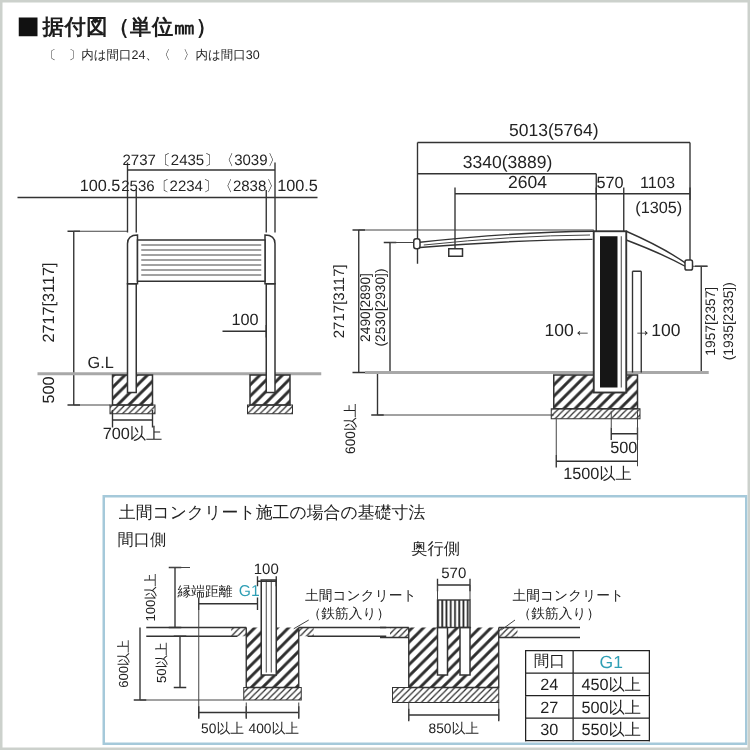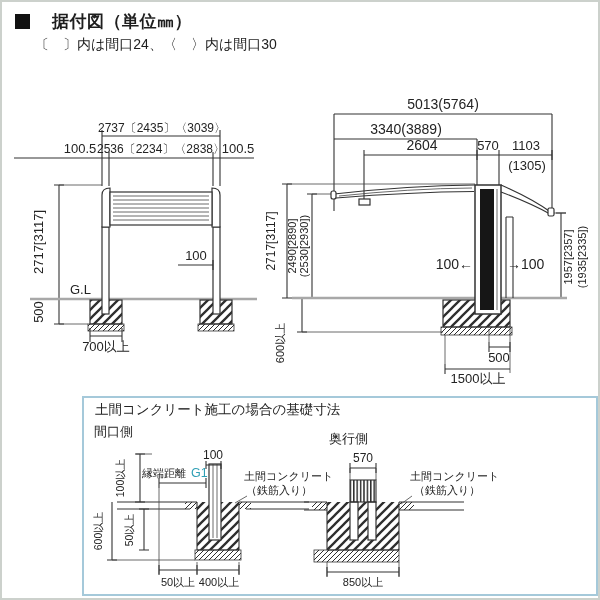--- a/index.html
+++ b/index.html
@@ -1,25 +1,25 @@
 <!DOCTYPE html>
 <html><head>
 <meta charset="utf-8">
 <style>
   html,body{margin:0;padding:0;background:#fff;}
   #page{position:relative;width:600px;height:600px;background:#ffffff;
         border:2px solid #ccd1cc;box-sizing:border-box;overflow:hidden;
         font-family:"Liberation Sans",sans-serif;color:#1e1e1e;}
   
   #hdr{position:absolute;left:13px;top:8px;}
-  .title-row{display:flex;align-items:center;gap:22px;}
+  .title-row{display:flex;align-items:center;gap:4px;}
   .blk-sq{width:15px;height:15px;background:#111;}
   .ttl{font-size:17px;font-weight:bold;letter-spacing:0.5px;}
   .sub{font-size:14px;margin:5px 0 0 20px;}
-  .note{font-size:14px;margin:2px 0 0 20px;line-height:19px;}
+  .note{font-size:10px;margin:2px 0 0 20px;line-height:19px;}
   
   svg{position:absolute;left:0;top:0;}
   .ln{stroke:#333;fill:none;stroke-width:1.1;}
   .thin{stroke:#444;fill:none;stroke-width:0.8;}
   .gl{stroke:#a8a8a8;fill:none;stroke-width:2.4;}
   .wht{fill:#fff;stroke:#333;stroke-width:1.2;}
   .hatchbox{fill:url(#h45);stroke:#333;stroke-width:1.2;}
   .finebox{fill:url(#fine);stroke:#333;stroke-width:0.8;}
   .vlbox{fill:url(#vl);stroke:#333;stroke-width:1.1;}
   text{fill:#232323;font-family:"Liberation Sans",sans-serif;}
@@ -255,14 +255,34 @@
         <text class="mid f12" x="361" y="460">570</text>
         <text class="f11" x="408" y="478">土間コンクリート</text>
         <text class="f11" x="412" y="492">（鉄筋入り）</text>
         <text class="mid f11" x="361" y="584">850以上</text>
       </g>
     </g>
   </svg>
 
   <div id="fbox"></div>
 
+  <table id="g1t">
+    <tbody>
+        <tr>
+      <td class="c1 hd1">間口</td>
+      <td class="c2 hd2">G1</td>
+    </tr>
+    <tr>
+      <td class="c1">24</td>
+      <td class="c2">450以上</td>
+    </tr>
+    <tr>
+      <td class="c1">27</td>
+      <td class="c2">500以上</td>
+    </tr>
+    <tr>
+      <td class="c1">30</td>
+      <td class="c2">550以上</td>
+    </tr>
+  </tbody>
+    </table>
 
 </div>
 
 </body></html>

